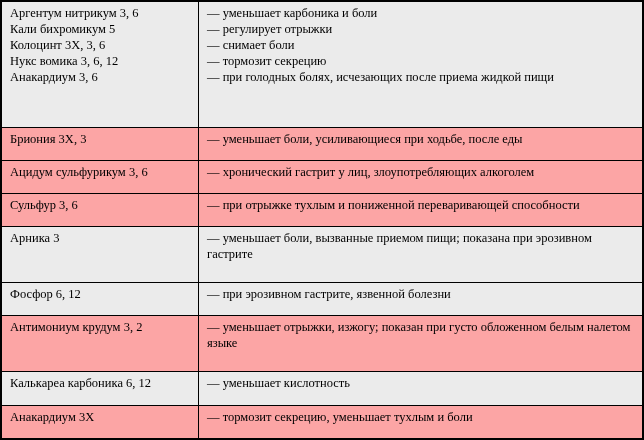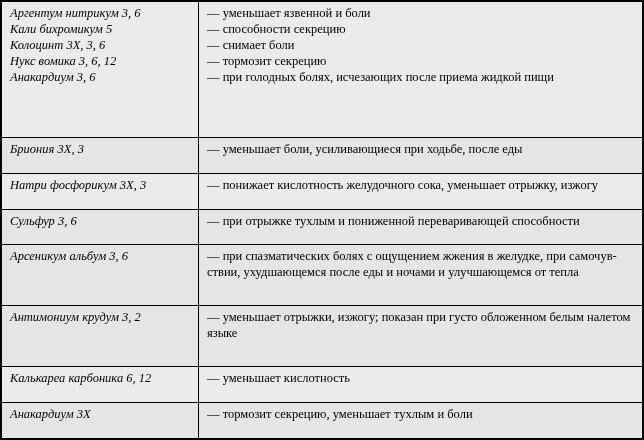--- a/index.html
+++ b/index.html
@@ -23,84 +23,90 @@
   }
   table.remedies td {
     border: 1px solid #000000;
     vertical-align: top;
     padding: 3px 8px 3px 8px;
     font-size: 12.5px;
     line-height: 16px;
   }
   td.remedy-cell {
     width: 180px;
-    font-style: italic;
   }
   td.effect-cell {
     font-style: normal;
   }
   tr.shaded td { background: #ebebeb; }
-  tr.plain  td { background: #e5e5e5; }
+  tr.plain  td { background: #fca5a5; }
   .line {
     white-space: normal;
   }
 </style>
 </head>
 <body>
 
 <table class="remedies">
   <tbody>
 
   <tr class="shaded">
         <td class="remedy-cell">
           <div class="line">Аргентум нитрикум 3, 6</div>
           <div class="line">Кали бихромикум 5</div>
           <div class="line">Колоцинт 3Х, 3, 6</div>
           <div class="line">Нукс вомика 3, 6, 12</div>
           <div class="line">Анакардиум 3, 6</div>
         </td>
         <td class="effect-cell">
-          <div class="line">— уменьшает язвенной и боли</div>
-          <div class="line">— способности секрецию</div>
+          <div class="line">— уменьшает карбоника и боли</div>
+          <div class="line">— регулирует отрыжки</div>
           <div class="line">— снимает боли</div>
           <div class="line">— тормозит секрецию</div>
           <div class="line">— при голодных болях, исчезающих после приема жидкой пищи</div>
         </td>
       </tr>
       <tr class="plain">
         <td class="remedy-cell">
           <div class="line">Бриония 3Х, 3</div>
         </td>
         <td class="effect-cell">
           <div class="line">— уменьшает боли, усиливающиеся при ходьбе, после еды</div>
         </td>
       </tr>
-      <tr class="shaded">
+      <tr class="plain">
         <td class="remedy-cell">
-          <div class="line">Натри фосфорикум 3Х, 3</div>
+          <div class="line">Ацидум сульфурикум 3, 6</div>
         </td>
         <td class="effect-cell">
-          <div class="line">— понижает кислотность желудочного сока, уменьшает отрыжку, изжогу</div>
+          <div class="line">— хронический гастрит у лиц, злоупотребляющих алкоголем</div>
         </td>
       </tr>
       <tr class="plain">
         <td class="remedy-cell">
           <div class="line">Сульфур 3, 6</div>
         </td>
         <td class="effect-cell">
           <div class="line">— при отрыжке тухлым и пониженной переваривающей способности</div>
         </td>
       </tr>
-      <tr class="plain">
+      <tr class="shaded">
         <td class="remedy-cell">
-          <div class="line">Арсеникум альбум 3, 6</div>
+          <div class="line">Арника 3</div>
         </td>
         <td class="effect-cell">
-          <div class="line">— при спазматических болях с ощущением жжения в желудке, при самочув-</div>
-          <div class="line">ствии, ухудшающемся после еды и ночами и улучшающемся от тепла</div>
+          <div class="line">— уменьшает боли, вызванные приемом пищи; показана при эрозивном гастрите</div>
+        </td>
+      </tr>
+      <tr class="shaded">
+        <td class="remedy-cell">
+          <div class="line">Фосфор 6, 12</div>
+        </td>
+        <td class="effect-cell">
+          <div class="line">— при эрозивном гастрите, язвенной болезни</div>
         </td>
       </tr>
       <tr class="plain">
         <td class="remedy-cell">
           <div class="line">Антимониум крудум 3, 2</div>
         </td>
         <td class="effect-cell">
           <div class="line">— уменьшает отрыжки, изжогу; показан при густо обложенном белым налетом</div>
           <div class="line">языке</div>
         </td>

